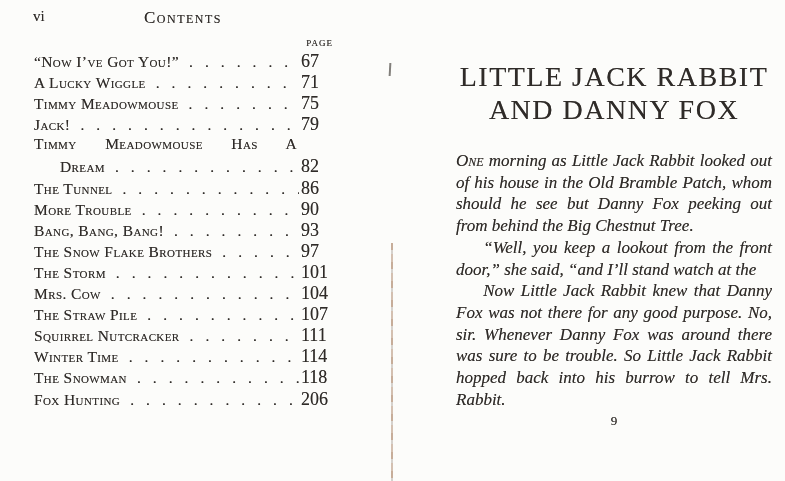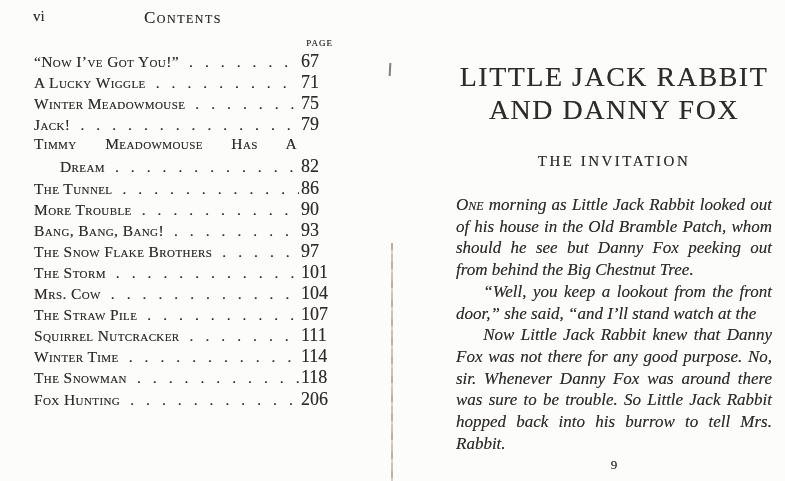--- a/index.html
+++ b/index.html
@@ -169,21 +169,21 @@
           <span class="toc-title">“Now I’ve Got You!”</span>
           <span class="dots">..............................</span>
           <span class="toc-page">67</span>
         </div>
         <div class="toc-row">
           <span class="toc-title">A Lucky Wiggle</span>
           <span class="dots">..............................</span>
           <span class="toc-page">71</span>
         </div>
         <div class="toc-row">
-          <span class="toc-title">Winter Meadowmouse</span>
+          <span class="toc-title">Timmy Meadowmouse</span>
           <span class="dots">..............................</span>
           <span class="toc-page">75</span>
         </div>
         <div class="toc-row">
           <span class="toc-title">Jack!</span>
           <span class="dots">..............................</span>
           <span class="toc-page">79</span>
         </div>
         <div class="toc-row wrap">
           <span class="toc-title">Timmy Meadowmouse Has A</span>
@@ -252,21 +252,20 @@
   </section>
 
   <div class="gutter-tick"></div>
   <div class="gutter-line"></div>
 
   <section class="page-right">
     <h1 class="book-title">
       <span>LITTLE JACK RABBIT</span>
       <span>AND DANNY FOX</span>
     </h1>
-    <h2 class="chapter-heading">THE INVITATION</h2>
     <div class="story" id="paras">
         <p><span class="lead-smallcaps">One</span> morning as Little Jack Rabbit looked out of his house in the Old Bramble Patch, whom should he see but Danny Fox peeking out from behind the Big Chestnut Tree.</p>
         <p class="indent">“Well, you keep a lookout from the front door,” she said, “and I’ll stand watch at the</p>
         <p class="indent">Now Little Jack Rabbit knew that Danny Fox was not there for any good purpose. No, sir. Whenever Danny Fox was around there was sure to be trouble. So Little Jack Rabbit hopped back into his burrow to tell Mrs. Rabbit.</p>
       </div>
     <div class="folio-bottom">9</div>
   </section>
 
 </div>
 

